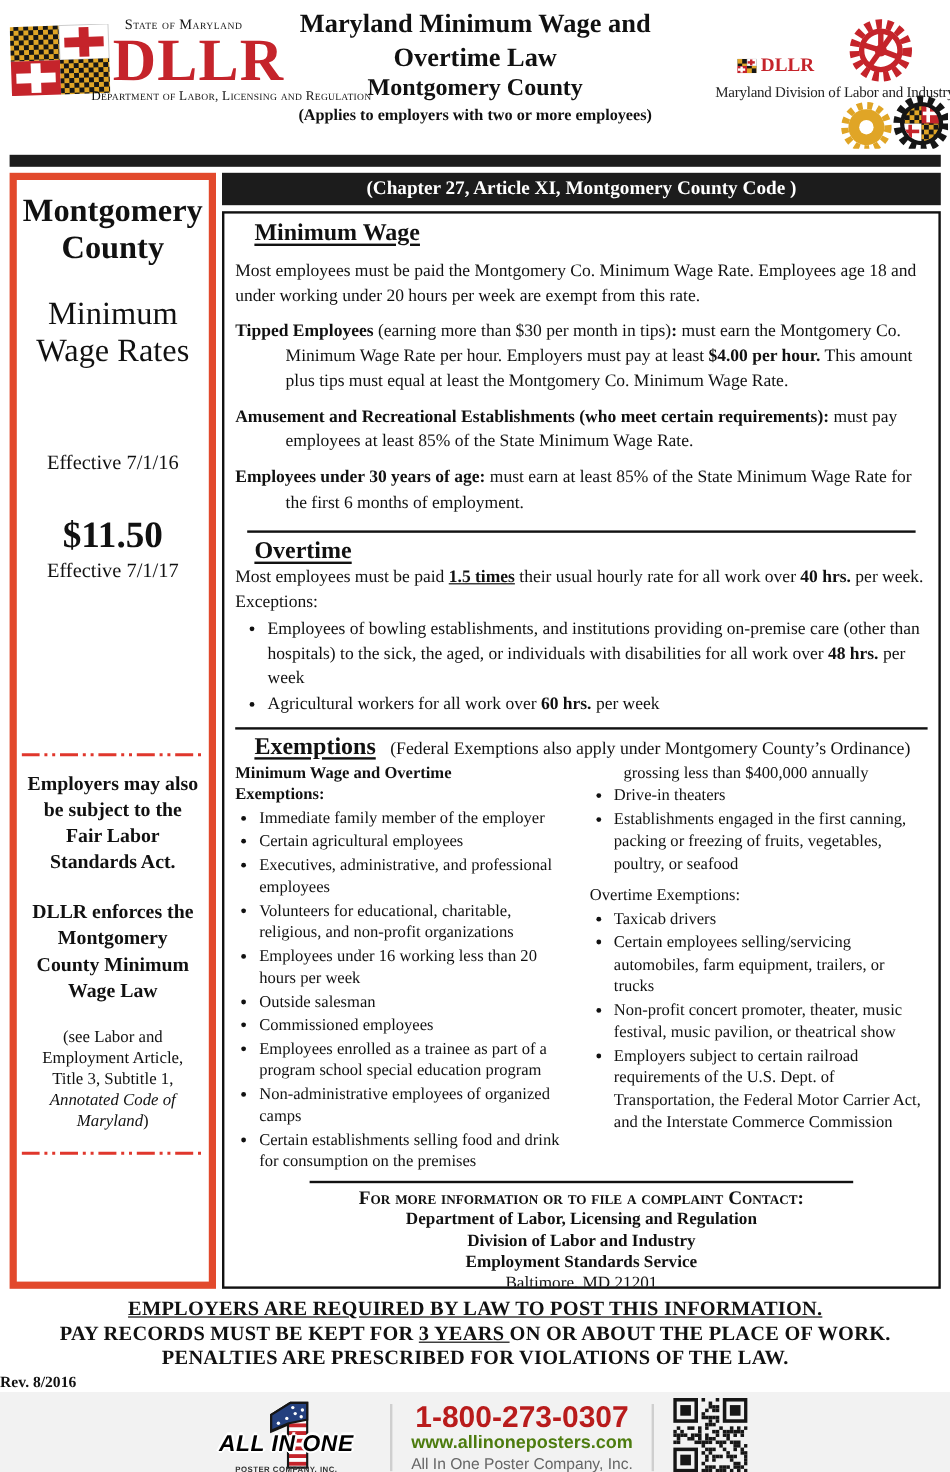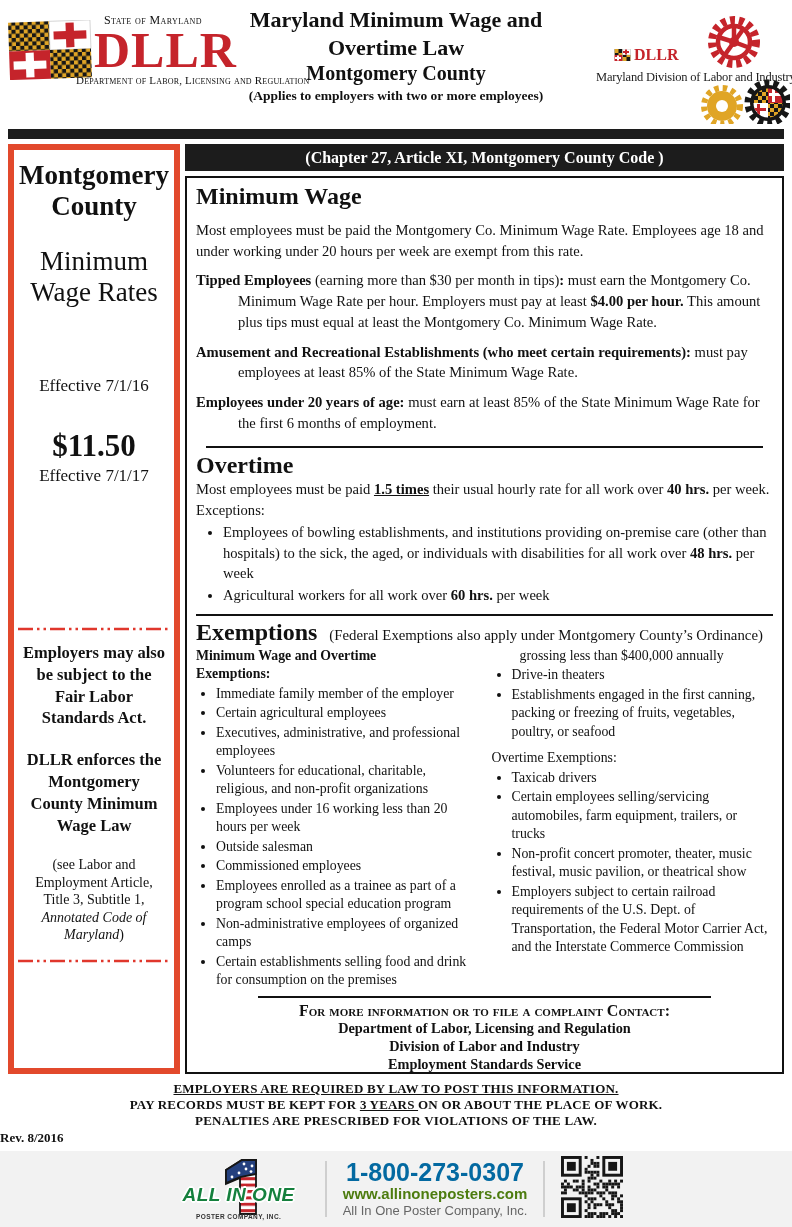--- a/index.html
+++ b/index.html
@@ -43,21 +43,21 @@
   .side-divider { margin-top:140px; }
   .side-divider-2 { margin-top:14px; }
   .side-note-1 { font-size:16.5px; font-weight:bold; line-height:1.32; margin-top:10px; padding:0 2px; }
   .side-note-2 { font-size:16.5px; font-weight:bold; line-height:1.32; margin-top:20px; padding:0 2px; }
   .side-note-3 { font-size:14px; line-height:1.25; margin-top:20px; padding:0 8px; }
 
   .content-col { flex:1; display:flex; flex-direction:column; }
   .chapter-bar { height:27px; background:#1c1c1c; color:#fff; font-weight:bold; font-size:16px; text-align:center; line-height:27px; flex:none; }
   .content-box { flex:1; margin-top:5px; border:2.5px solid #111; padding:5px 9px 4px 9px; overflow:hidden; }
 
-  h2.sec-h { font-size:24px; font-weight:bold; text-decoration-thickness:1.5px; text-underline-offset:3px; display:inline-block; }
+  h2.sec-h { font-size:20px; font-weight:bold; text-decoration:underline; text-decoration-thickness:1.5px; text-underline-offset:3px; display:inline-block;margin-left:16px; }
   .body-txt { font-size:14.6px; line-height:1.42; }
   .mw-intro { margin-top:10px; }
   .hang { padding-left:42px; text-indent:-42px; margin-top:9px; }
   .b { font-weight:bold; }
   .u { text-decoration:underline; }
   .i { font-style:italic; }
   hr.rule { border:none; border-top:2px solid #111; }
   .rule-ot { margin:13px 10px 4px 10px; }
   .rule-ex { margin:8px 0 3px 0; }
   .rule-ct { margin:6px 62px 3px 62px; border-top-width:1.5px; }
@@ -73,34 +73,34 @@
   .ex-list li { margin-top:1px; }
   .ex-cont { padding-left:28px; }
   .ot-ex-sub { font-weight:normal; margin-top:8px; }
 
   .contact { text-align:center; font-size:14.3px; line-height:1.24; margin-top:2px; }
   .contact-heading { font-variant:small-caps; font-weight:bold; font-size:16px; }
   .contact .bold-line { font-weight:bold; }
 
   
   .bottom-block { text-align:center; margin-top:7px; flex:none; position:relative; }
-  .warn-line { font-size:13px; font-weight:bold; line-height:1.22; letter-spacing:.2px; }
+  .warn-line { font-size:17px; font-weight:bold; line-height:1.22; letter-spacing:.2px; }
   .warn-line-1 { text-decoration:underline; }
   .rev { text-align:left; font-size:13px; margin:1px 14px 0 0; font-weight:bold; }
 
   
   .footer { margin-top:auto; height:76px; background:#f2f2f2; display:flex; align-items:center; justify-content:center; gap:16px; font-family:"Liberation Sans","DejaVu Sans",sans-serif; flex:none; }
   .aio-logo { position:relative; width:140px; height:62px; flex:none; }
   .aio-one-svg { position:absolute; left:50%; top:0; transform:translateX(-50%); }
-  .aio-text { position:absolute; left:0; right:0; top:26px; text-align:center; font-weight:bold; font-style:italic; font-size:19px; letter-spacing:.5px; color:#15803d;
+  .aio-text { position:absolute; left:0; right:0; top:26px; text-align:center; font-weight:bold; font-style:italic; font-size:19px; letter-spacing:.5px; color:#000000;
     text-shadow:-2px 0 #fff,2px 0 #fff,0 -2px #fff,0 2px #fff,-1px -1px #fff,1px 1px #fff,-1px 1px #fff,1px -1px #fff; }
   .aio-sub { position:absolute; left:0; right:0; bottom:0; text-align:center; font-size:6.5px; font-weight:bold; color:#333; letter-spacing:.4px; }
   .vdiv { width:2px; height:56px; background:#cfcfcf; flex:none; }
   .footer-center { text-align:center; }
-  .footer-phone { font-size:25px; font-weight:bold; color:#0369a1; line-height:1.05; }
+  .footer-phone { font-size:25px; font-weight:bold; color:#b91c1c; line-height:1.05; }
   .footer-site { font-size:15px; font-weight:bold; color:#4d7c0f; line-height:1.15; }
   .footer-company { font-size:13px; color:#666; line-height:1.25; margin-top:1px; }
   .qr-wrap { flex:none; }
 </style>
 </head>
 <body>
 
 <div class="page">
 
   <div class="header">
@@ -227,21 +227,21 @@
     <div class="content-col">
       <div class="chapter-bar">(Chapter 27, Article XI, Montgomery County Code )</div>
 
       <div class="content-box">
 
         <section>
           <h2 class="sec-h">Minimum Wage</h2>
           <p class="body-txt mw-intro">Most employees must be paid the Montgomery Co. Minimum Wage Rate. Employees age 18 and under working under 20 hours per week are exempt from this rate.</p>
           <p class="body-txt hang"><span class="b">Tipped Employees</span><span> (earning more than $30 per month in tips)</span><span class="b">:</span><span> must earn the Montgomery Co. Minimum Wage Rate per hour. Employers must pay at least </span><span class="b">$4.00 per hour.</span><span> This amount plus tips must equal at least the Montgomery Co. Minimum Wage Rate.</span></p>
           <p class="body-txt hang"><span class="b">Amusement and Recreational Establishments (who meet certain requirements):</span><span> must pay employees at least 85% of the State Minimum Wage Rate.</span></p>
-          <p class="body-txt hang"><span class="b">Employees under 20 years of age:</span><span> must earn at least 85% of the State Minimum Wage Rate for the first 6 months of employment.</span></p>
+          <p class="body-txt hang"><span class="b">Employees under 30 years of age:</span><span> must earn at least 85% of the State Minimum Wage Rate for the first 6 months of employment.</span></p>
         </section>
 
         <hr class="rule rule-ot">
 
         <section>
           <h2 class="sec-h">Overtime</h2>
           <p class="body-txt"><span>Most employees must be paid </span><span class="b u">1.5 times</span><span> their usual hourly rate for all work over </span><span class="b">40 hrs.</span><span> per week. Exceptions:</span></p>
           <ul class="body-txt ot-bullets">
             <li><span>Employees of bowling establishments, and institutions providing on-premise care (other than hospitals) to the sick, the aged, or individuals with disabilities for all work over </span><span class="b">48 hrs.</span><span> per week</span></li>
             <li><span>Agricultural workers for all work over </span><span class="b">60 hrs.</span><span> per week</span></li>

